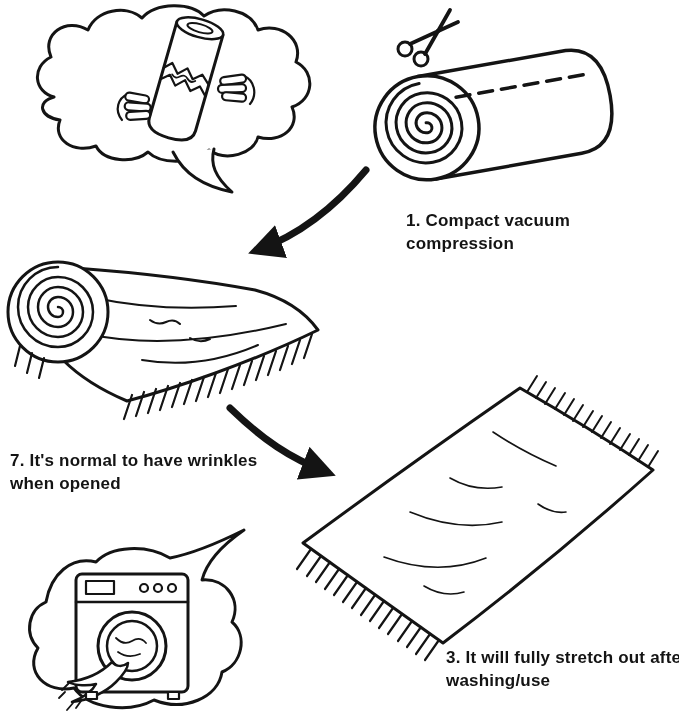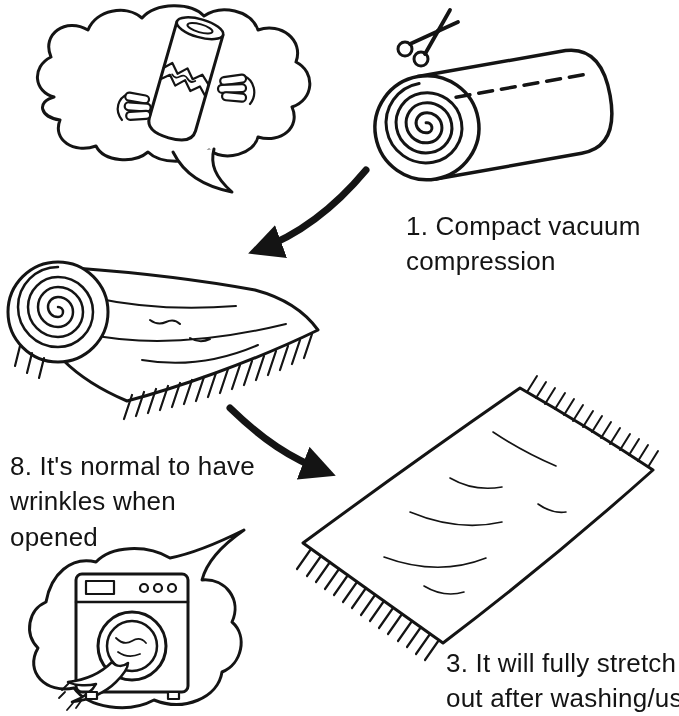--- a/index.html
+++ b/index.html
@@ -2,22 +2,22 @@
 <html style="--ink: #141414;"><head>
 <meta charset="utf-8">
 <style>
   html,body{margin:0;padding:0;background:#fff;}
   .stage{
     position:relative;width:679px;height:716px;background:#fff;overflow:hidden;
     font-family:"Liberation Sans","DejaVu Sans",sans-serif;color:var(--ink,#141414);
   }
   .illus{position:absolute;}
   .label{
-    position:absolute;font-size:26px;line-height:1.36;letter-spacing:.2px;
-    font-weight:400;color:var(--ink,#141414);
+    position:absolute;font-size:17px;line-height:1.36;letter-spacing:.2px;
+    font-weight:700;color:var(--ink,#141414);
   }
   svg{display:block;overflow:visible;}
 </style>
 </head>
 <body>
 
 <div class="stage">
 
   <svg class="illus" style="left:26px;top:2px" width="295" height="196" viewBox="0 0 295 196">
     <g fill="none" stroke="#141414" stroke-width="3" stroke-linecap="round" stroke-linejoin="round">
@@ -82,21 +82,21 @@
       <path stroke-width="2" d="M95 70Q160 84 236 78M88 106Q170 124 286 96M142 132Q200 142 258 117M150 92q8 6 16 2q8 -4 14 2M190 110q10 6 20 1"></path>
       <path stroke-width="2.2" d="M312 106l-8 24M300 112l-8 24M288 118l-8 24M276 123l-8 24M264 128l-8 24M252 133l-8 24M240 137l-8 24M228 141l-8 24M216 145l-8 24M204 149l-8 24M192 152l-8 24M180 155l-8 24M168 158l-8 24M156 161l-8 24M144 164l-8 24M132 167l-8 24"></path>
       <circle fill="#fff" cx="58" cy="84" r="50"></circle>
       <path stroke-width="2.5" d="M58 79a5 5 0 0 1 0 10a10 10 0 0 1 0 -20a15 15 0 0 1 0 30a20 20 0 0 1 0 -40a25 25 0 0 1 0 50a30 30 0 0 1 0 -60a35 35 0 0 1 0 70a40 40 0 0 1 0 -80"></path>
       <path stroke-width="2.2" d="M20 118l-5 20M32 125l-5 20M44 130l-5 20"></path>
     </g>
   </svg>
 
   <div class="label" style="left:406px;top:209px;width:235px">1. Compact vacuum compression</div>
 
-  <div class="label" style="left:10px;top:449px;width:255px">8. It's normal to have wrinkles when opened</div>
+  <div class="label" style="left:10px;top:449px;width:255px">7. It's normal to have wrinkles when opened</div>
 
   <svg class="illus" style="left:218px;top:398px" width="138" height="100" viewBox="0 0 138 100">
     <defs>
       <marker id="ah2" viewBox="0 0 10 10" refX="7" refY="5" markerWidth="5" markerHeight="5" orient="auto">
         <path d="M0 0L10 5L0 10z" fill="#141414"></path>
       </marker>
     </defs>
     <path fill="none" stroke="#141414" stroke-width="7" stroke-linecap="round" marker-end="url(#ah2)" d="M12 10C45 42 72 60 108 74"></path>
   </svg>
 

